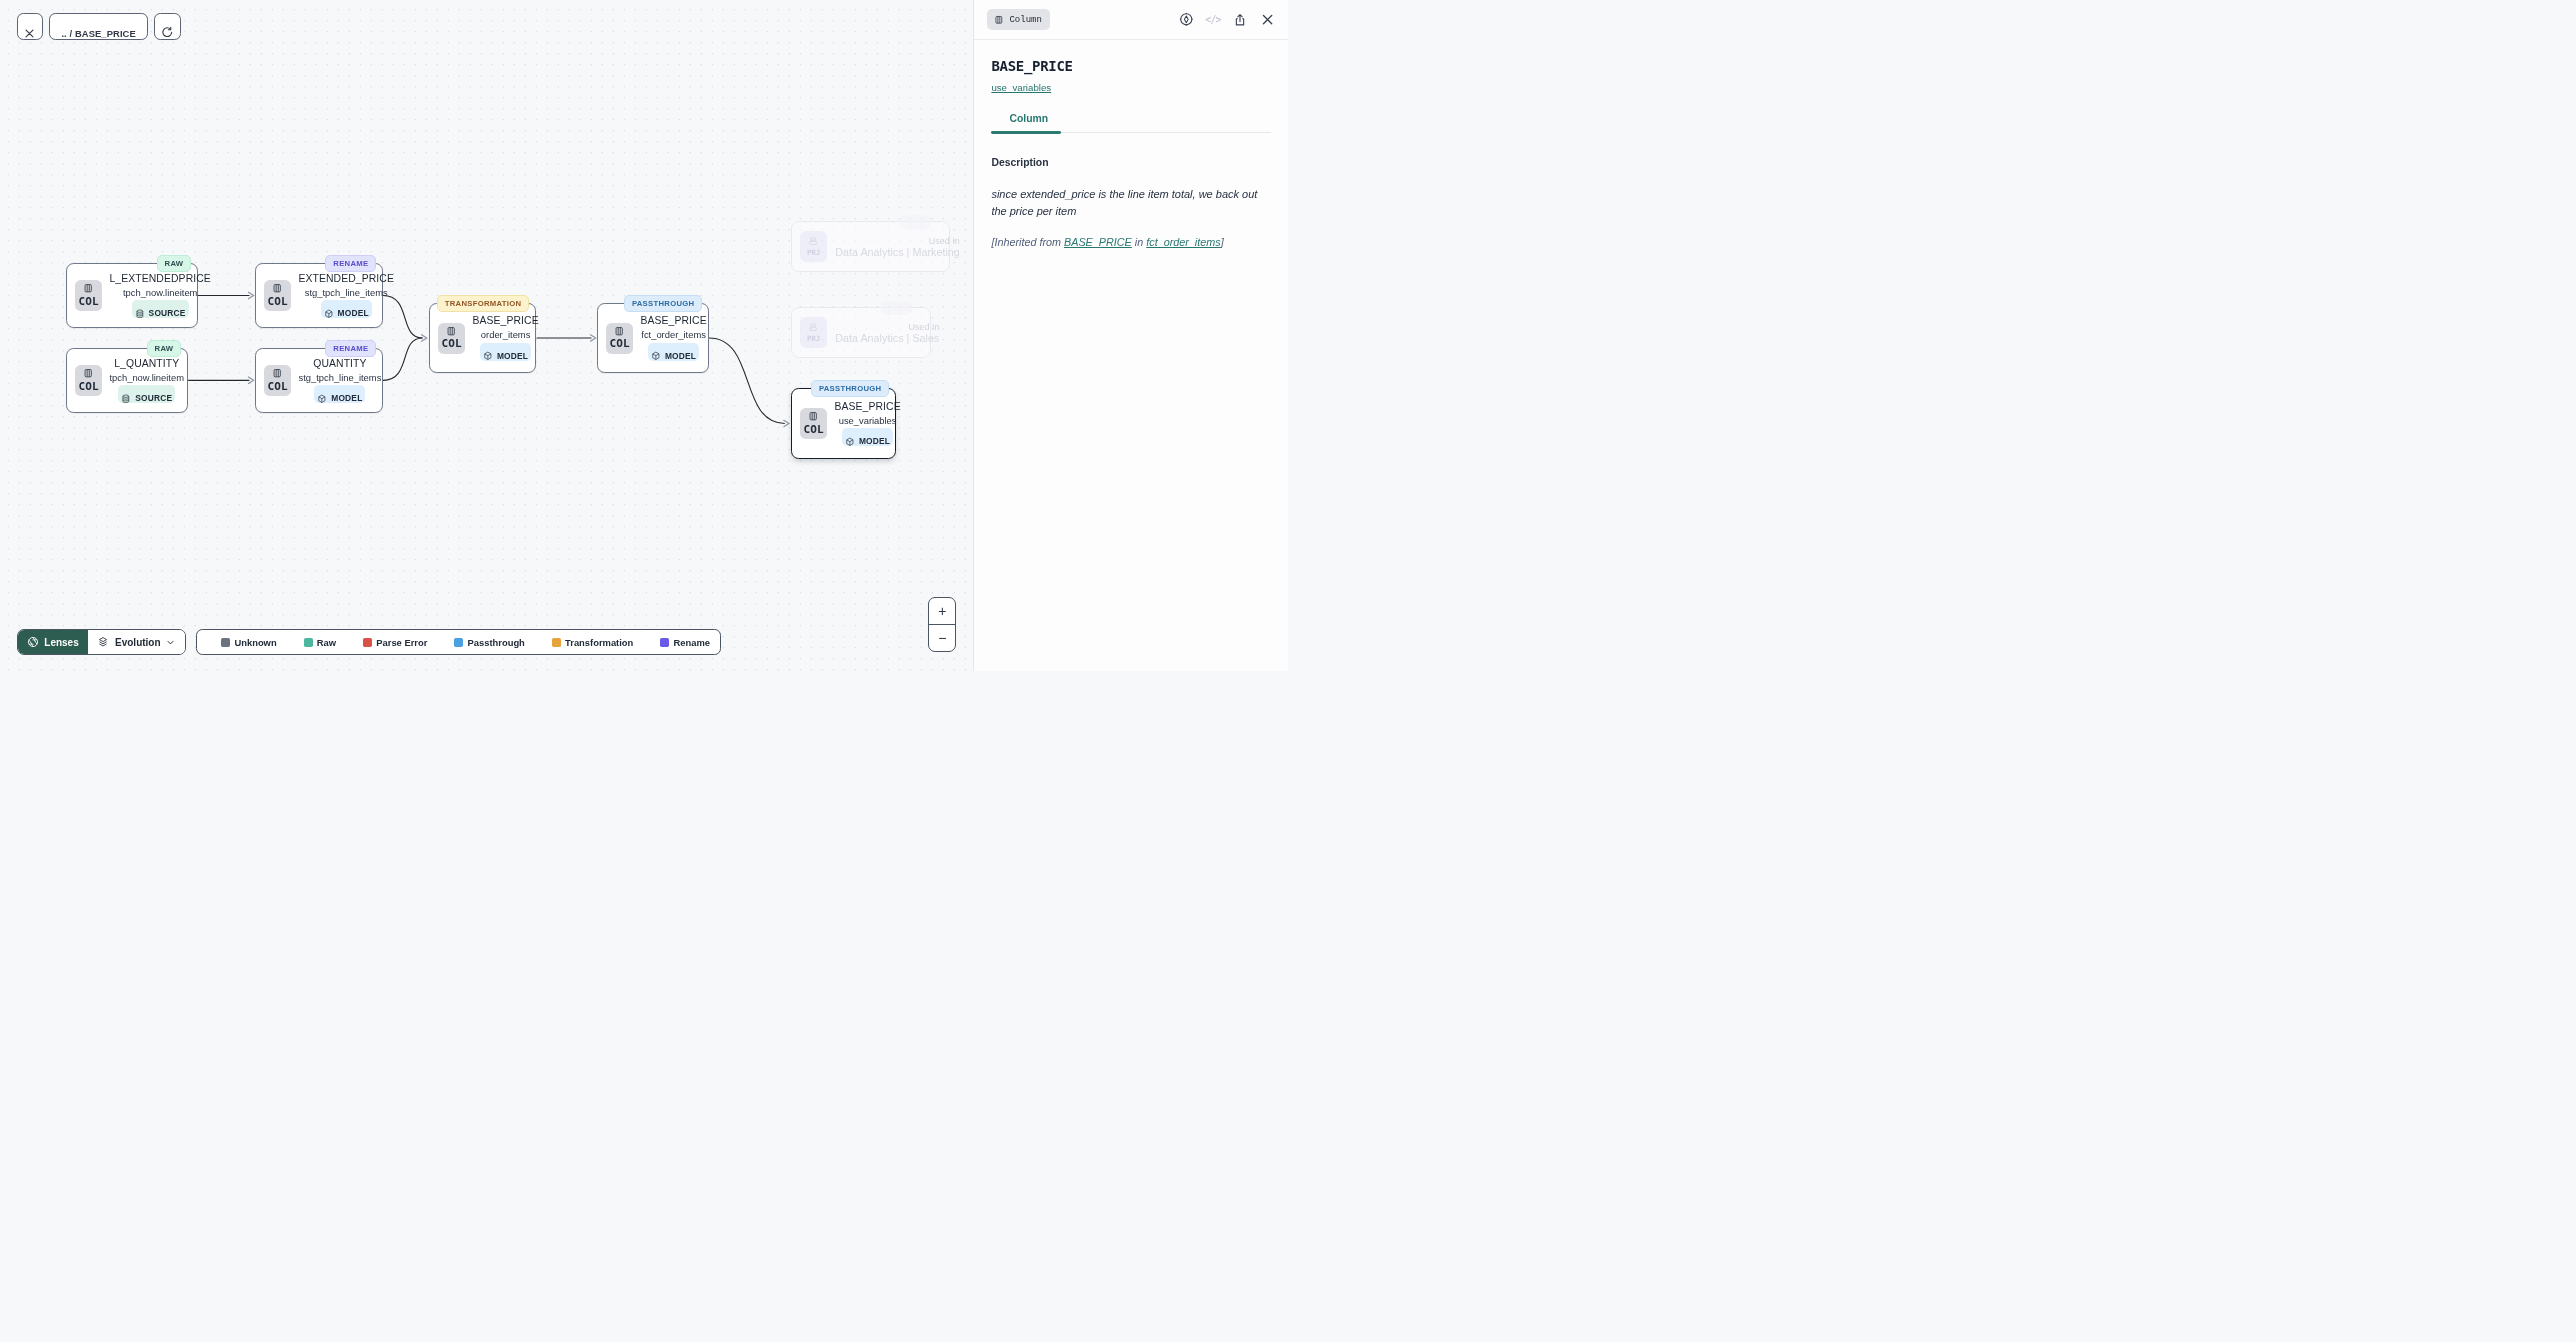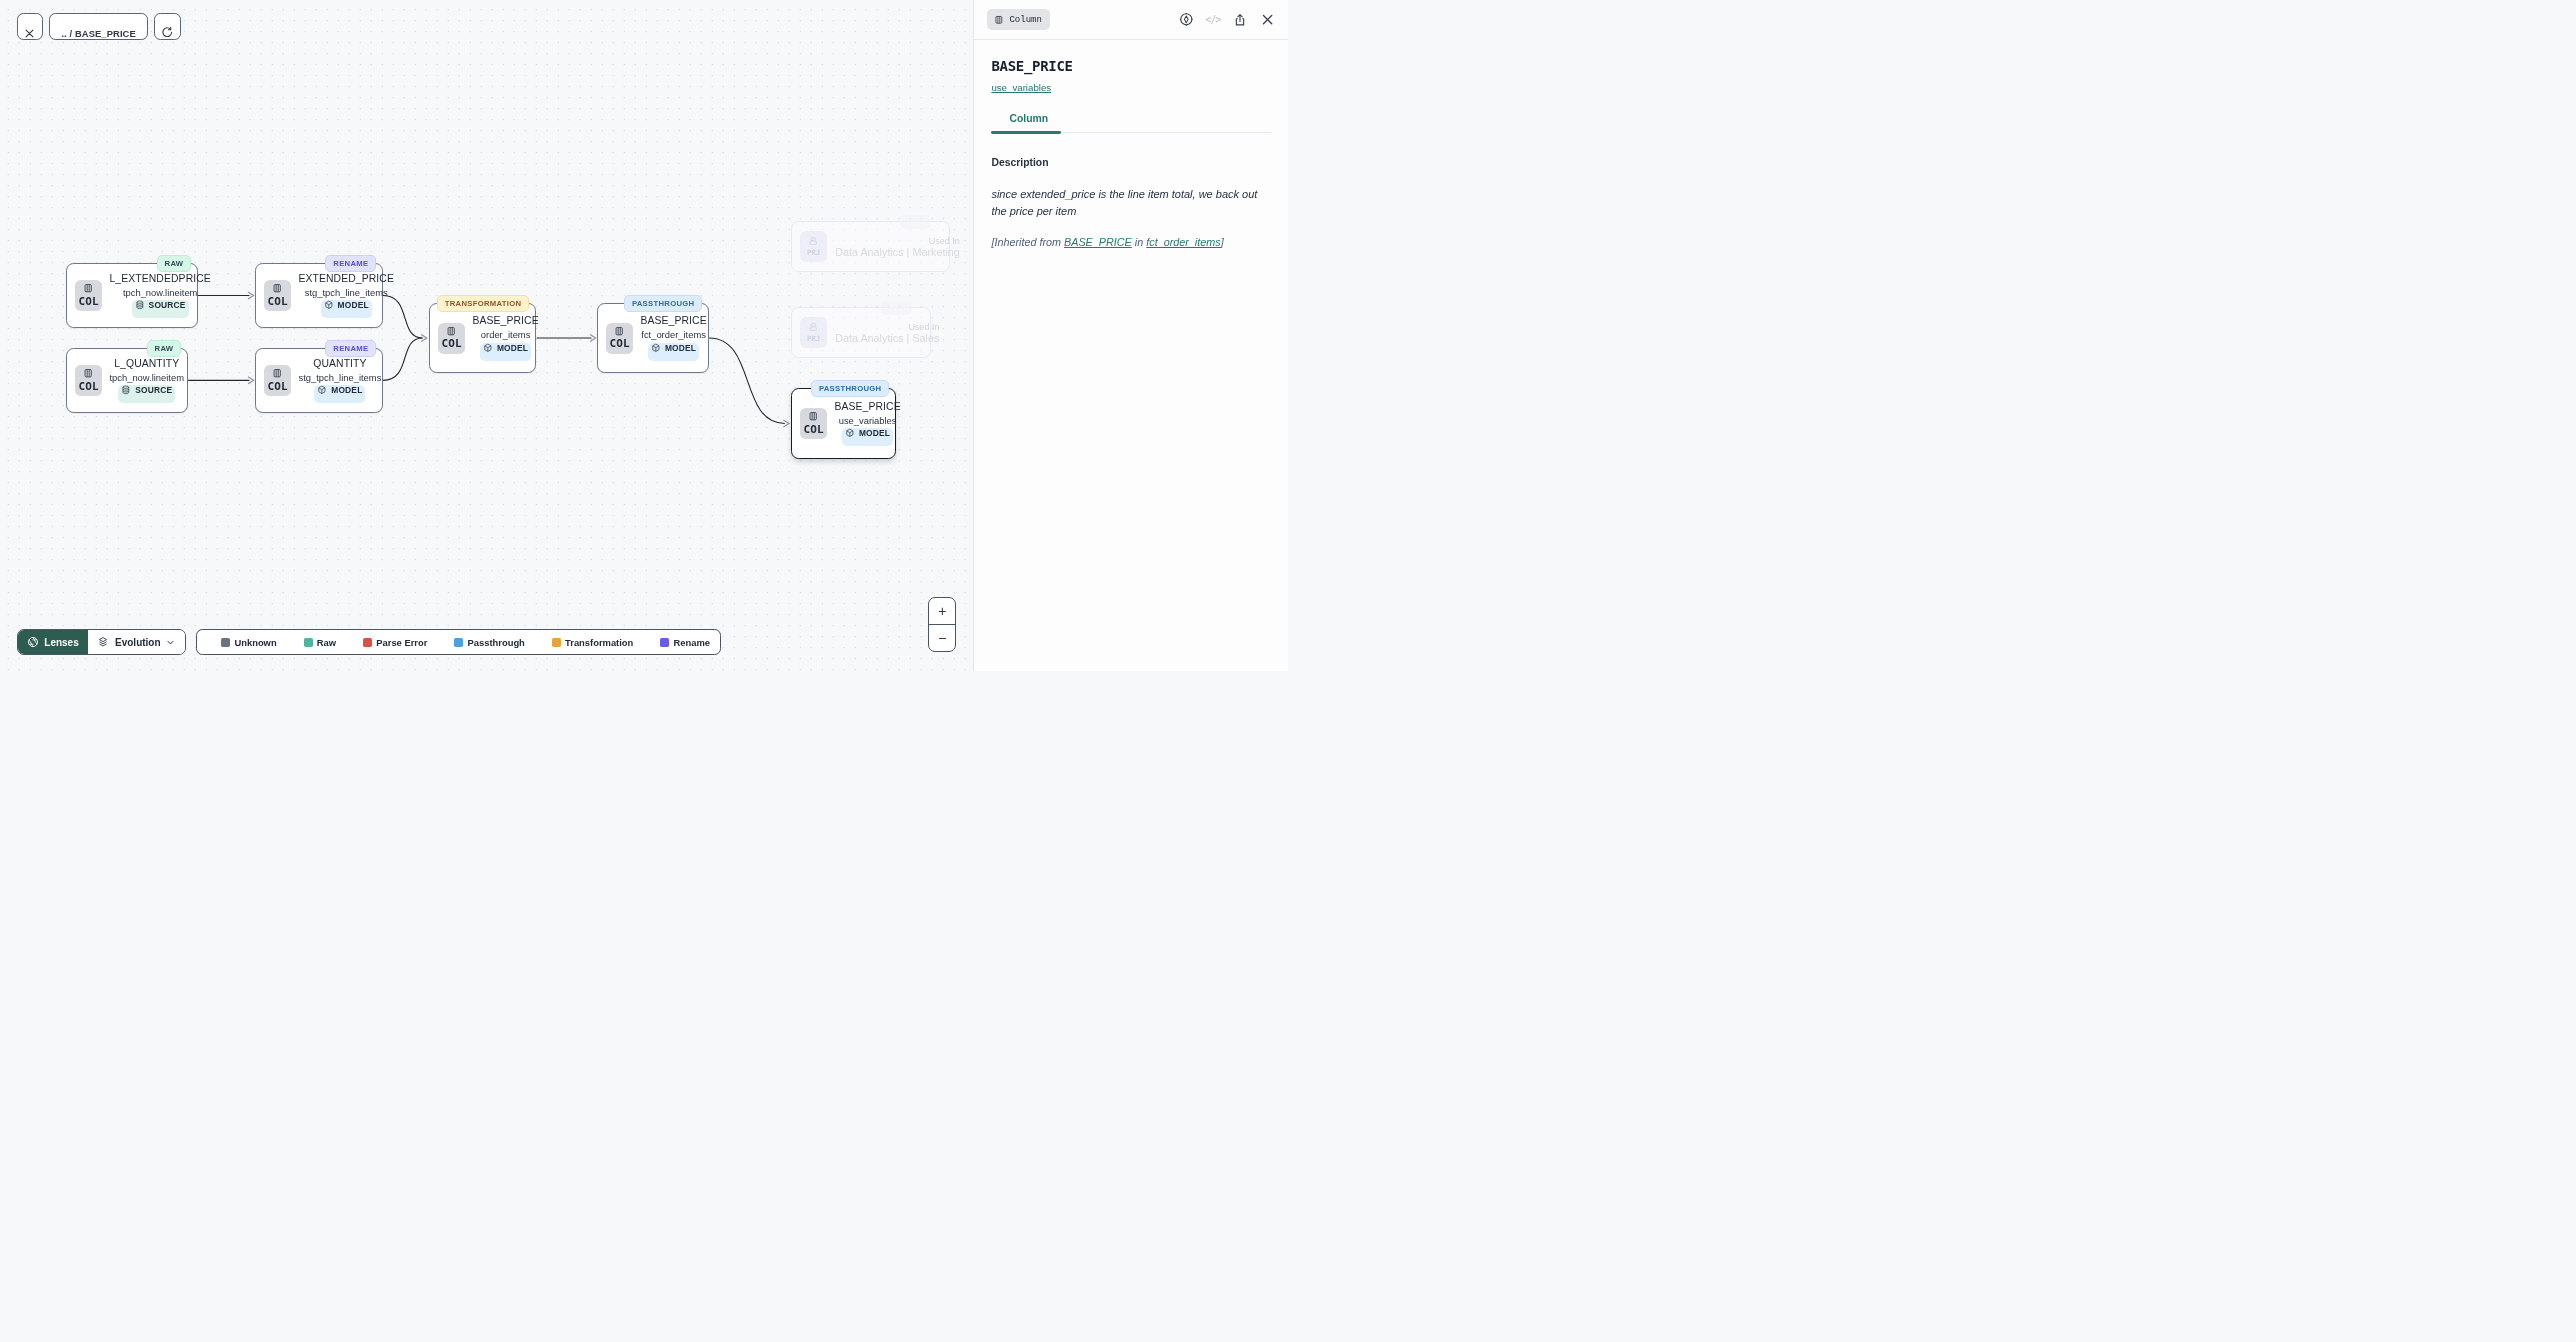--- a/index.html
+++ b/index.html
@@ -39,21 +39,21 @@
   .colbox {
     width:26.4px; height:31px; background:#d7d9de; border-radius:5.6px; flex:0 0 26.4px;
     display:flex; flex-direction:column; align-items:center; justify-content:center; gap:0.7px;
     color:#222b38;
   }
   .colbox .colbox-label { font-family:"DejaVu Sans Mono", monospace; font-size:11px; font-weight:bold; letter-spacing:0.1px; }
   .node-main { display:flex; flex-direction:column; align-items:center; gap:2.8px; flex:1; }
   .node-title { font-size:10.4px; font-weight:400; color:#1c2531; letter-spacing:0.1px; white-space:nowrap; }
   .node-sub { font-size:9.4px; color:#2a3342; white-space:nowrap; }
   .pill {
-    display:inline-flex; align-items:flex-start; gap:4.2px; height:18px; padding:0 3px;
+    display:inline-flex; align-items:flex-end; gap:4.2px; height:18px; padding:0 3px;
     border-radius:4.9px; font-size:8.4px; font-weight:700; color:#222b38; letter-spacing:0.2px;
   }
   .pill.source { background:#dcf2ea; }
   .pill.model  { background:#ddeefc; }
   .badge {
     position:absolute; top:-9px; right:5.6px; height:16.7px; padding:0 7px;
     display:flex; align-items:center; border-radius:4.9px;
     font-size:7.7px; font-weight:700; letter-spacing:0.3px; z-index:2;
   }
   .badge.raw            { background:#d6f6e7; border:0.7px solid #bdecd7; color:#2e4e51; }

